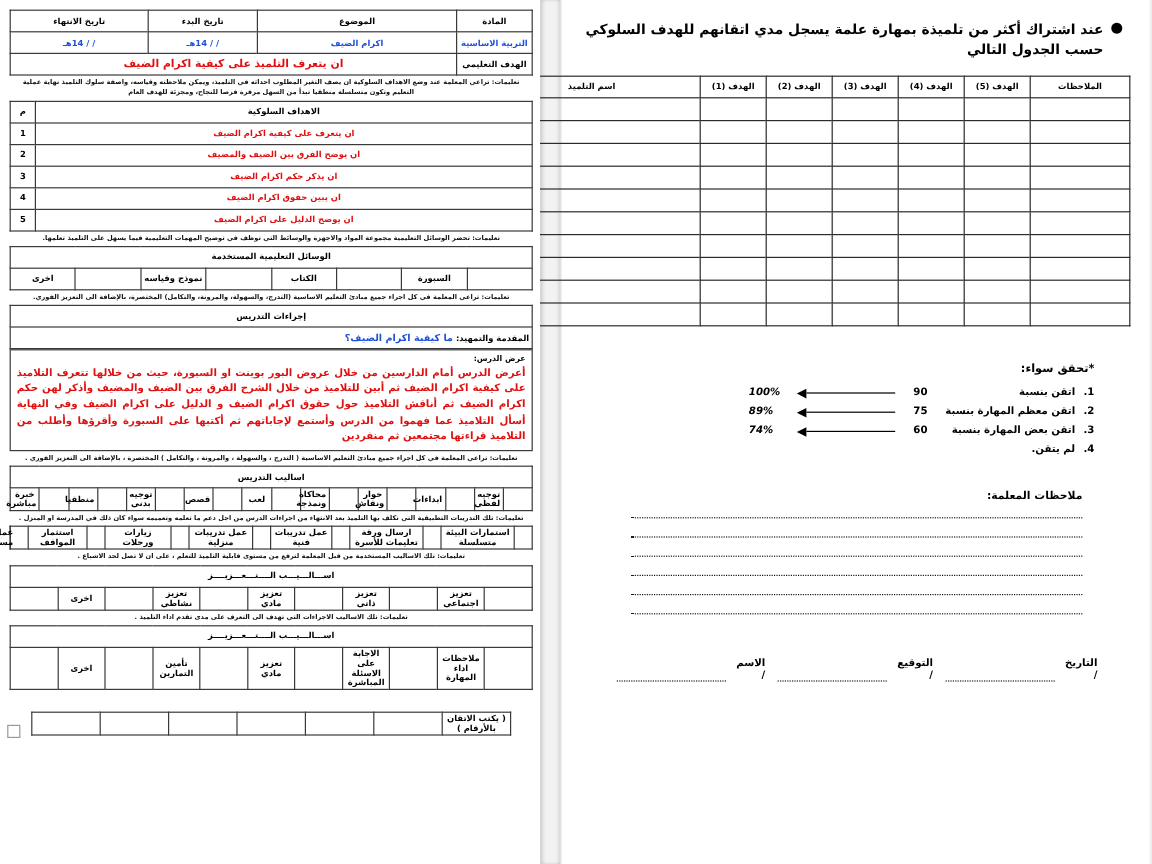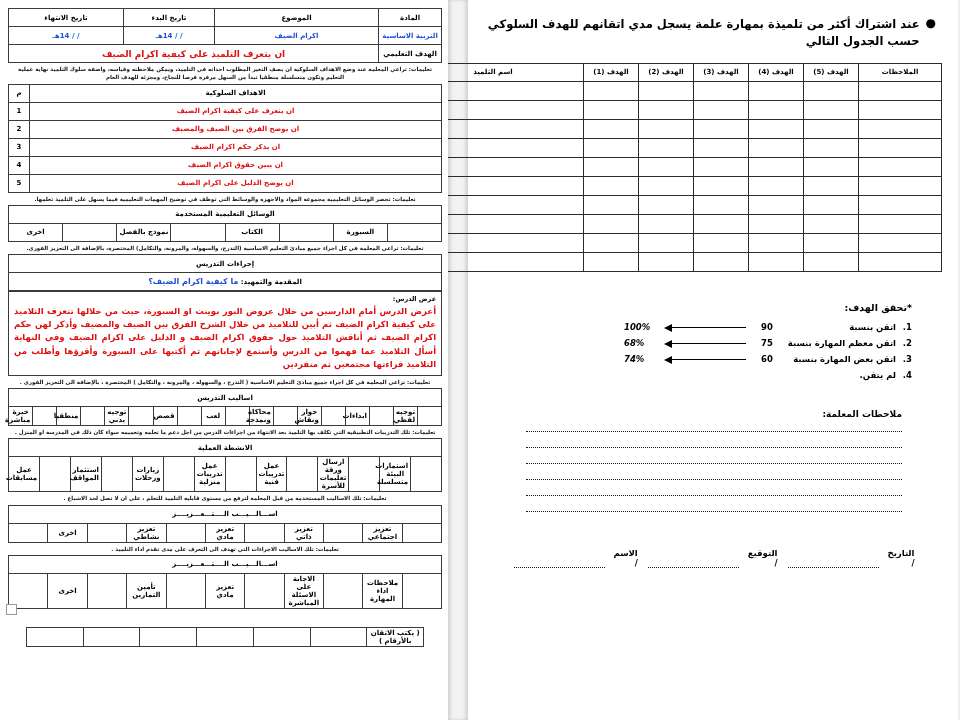--- a/index.html
+++ b/index.html
@@ -250,40 +250,40 @@
             <td></td>
             <td></td>
             <td></td>
             <td></td>
             <td class="rownum">10</td>
           </tr>
       </tbody>
     </table>
 
     <div class="goal-block">
-      <div class="goal-title">*تحقق الهدف:</div>
+      <div class="goal-title">*تحقق سواء:</div>
 
       <div class="goal-row">
         <span class="goal-idx">1.</span>
         <span class="goal-label">اتقن بنسبة</span>
         <span class="goal-low">90</span>
         <span class="goal-arrow">
             <i></i>
           </span>
         <span class="goal-high">100%</span>
       </div>
 
       <div class="goal-row">
         <span class="goal-idx">2.</span>
         <span class="goal-label">اتقن معظم المهارة بنسبة</span>
         <span class="goal-low">75</span>
         <span class="goal-arrow">
             <i></i>
           </span>
-        <span class="goal-high">68%</span>
+        <span class="goal-high">89%</span>
       </div>
 
       <div class="goal-row">
         <span class="goal-idx">3.</span>
         <span class="goal-label">اتقن بعض المهارة بنسبة</span>
         <span class="goal-low">60</span>
         <span class="goal-arrow">
             <i></i>
           </span>
         <span class="goal-high">74%</span>
@@ -387,38 +387,38 @@
         <tbody>
             <tr class="sec-title">
           <td colspan="8">الوسائل التعليمية المستخدمة</td>
         </tr>
         <tr>
           <td style="width:14px"></td>
           <td style="width:62px">السبورة</td>
           <td style="width:14px"></td>
           <td style="width:66px">الكتاب</td>
           <td style="width:14px"></td>
-          <td style="width:92px">نموذج بالفصل</td>
+          <td style="width:92px">نموذج وقياسه</td>
           <td style="width:14px"></td>
           <td>اخرى</td>
         </tr>
       </tbody>
         </table>
     </div>
 
     <div class="instr">تعليمات: تراعي المعلمة في كل اجراء جميع مبادئ التعليم الاساسية (التدرج، والسهولة، والمرونة، والتكامل) المختصرة، بالإضافة الى التعزيز الفوري.</div>
 
     <div class="tbl-wrap">
       <table class="grid">
         <tbody>
             <tr class="sec-title">
           <td>إجراءات التدريس</td>
         </tr>
         <tr>
-          <td style="font-size:7px">
+          <td style="text-align:right;font-size:7px">
             <span>المقدمة والتمهيد:</span>
             <span class="blue" style="font-size:8px">ما كيفية اكرام الضيف؟</span>
           </td>
         </tr>
       </tbody>
         </table>
       <div class="lesson-body">
         <div class="lesson-label">عرض الدرس:</div>
         <div class="lesson-text">أعرض الدرس أمام الدارسين من خلال عروض البور بوينت او السبورة، حيث من خلالها تتعرف التلاميذ على كيفية اكرام الضيف ثم أبين للتلاميذ من خلال الشرح الفرق بين الضيف والمضيف وأذكر لهن حكم اكرام الضيف ثم أناقش التلاميذ حول حقوق اكرام الضيف و الدليل على اكرام الضيف وفي النهاية أسأل التلاميذ عما فهموا من الدرس وأستمع لإجاباتهم ثم أكتبها على السبورة وأقرؤها وأطلب من التلاميذ قراءتها مجتمعين ثم منفردين</div>
       </div>
@@ -454,23 +454,20 @@
         </tr>
       </tbody>
         </table>
     </div>
 
     <div class="instr">تعليمات: تلك التدريبات التطبيقية التي تكلف بها التلميذ بعد الانتهاء من اجراءات الدرس من اجل دعم ما تعلمه وتعميمه سواء كان ذلك في المدرسة او المنزل .</div>
 
     <div class="tbl-wrap">
       <table class="grid">
         <tbody>
-            <tr class="sec-title">
-          <td colspan="14">الانشطة العملية</td>
-        </tr>
         <tr class="tall">
           <td style="width:10px"></td>
           <td style="width:56px">استمارات البيئة متسلسلة</td>
           <td style="width:10px"></td>
           <td style="width:56px">ارسال ورقة تعليمات للأسرة</td>
           <td style="width:10px"></td>
           <td style="width:46px">عمل تدريبات فنية</td>
           <td style="width:10px"></td>
           <td style="width:48px">عمل تدريبات منزلية</td>
           <td style="width:10px"></td>

